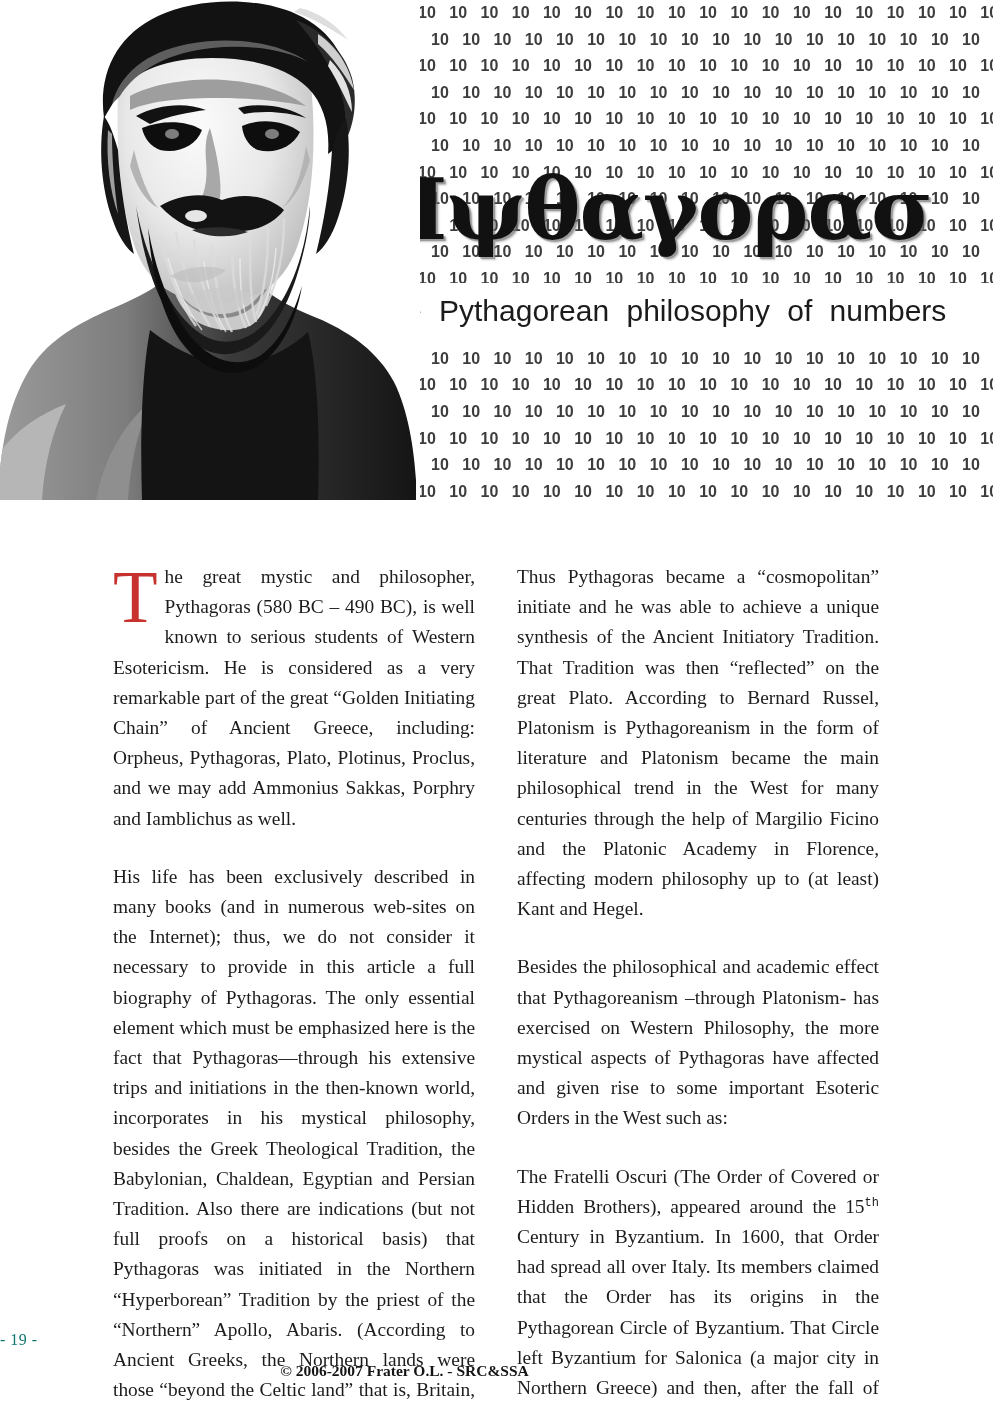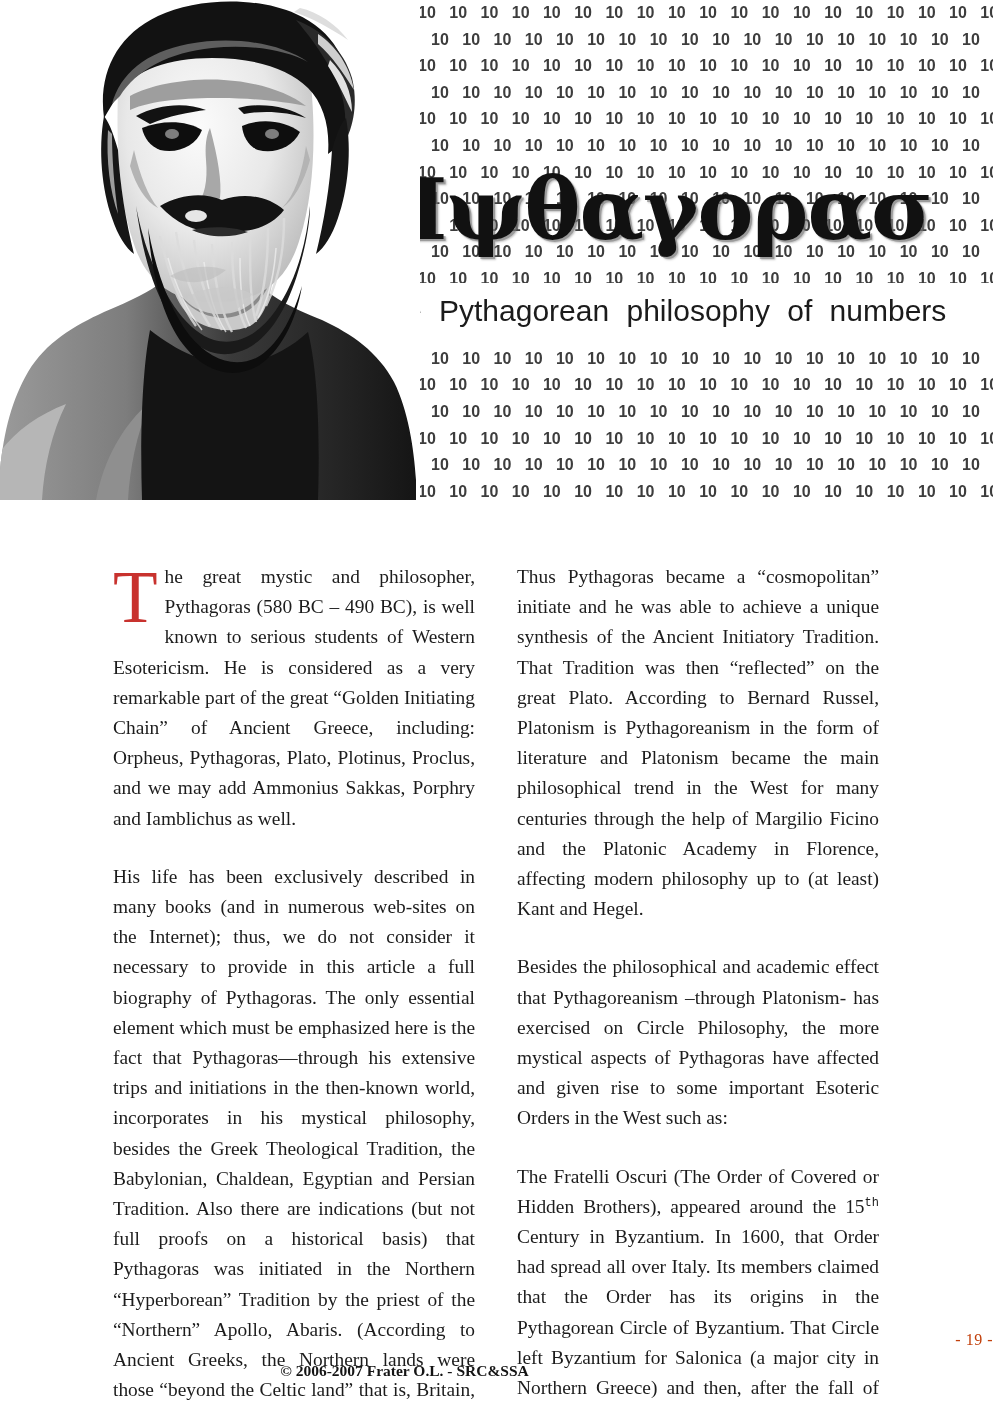--- a/index.html
+++ b/index.html
@@ -142,23 +142,23 @@
 
   .uline { text-underline-offset: 2px; }
   sup { font-size: 0.62em; vertical-align: super; line-height: 0; font-family: Liberation Mono, monospace; }
 
   
   .page-number {
     position: absolute;
     left: 0;
     top: 1331px;
     width: 993px;
-    text-align: right;
+    text-align: left;
     font-size: 16px;
-    color: #c2410c;
+    color: #0f766e;
     letter-spacing: 0.5px;
   }
   .copyright {
     position: absolute;
     left: 0;
     top: 1362px;
     width: 809px;
     text-align: center;
     font-size: 15.5px;
     font-weight: 700;
@@ -316,19 +316,19 @@
 
   <div class="col col-left">
     <p class="dropcap-para">
       <span class="dropcap">T</span><span>he great mystic and philosopher, Pythagoras (580 BC – 490 BC), is well known to serious students of Western Esotericism.  He is considered as a very remarkable part of the great “Golden Initiating Chain” of Ancient Greece, including: Orpheus, Pythagoras, Plato, Plotinus, Proclus, and we may add Ammonius Sakkas, Porphry and Iamblichus as well.</span>
     </p>
     <p>His life has been exclusively described in many books (and in numerous web-sites on the Internet); thus, we do not consider it necessary to provide in this article a full biography of Pythagoras.  The only essential element which must be emphasized here is the fact that Pythagoras—through his extensive trips and initiations in the then-known world, incorporates in his mystical philosophy, besides the Greek Theological Tradition, the Babylonian, Chaldean, Egyptian and Persian Tradition.  Also there are indications (but not full proofs on a historical basis) that Pythagoras was initiated in the Northern “Hyperborean” Tradition by the priest of the “Northern” Apollo, Abaris. (According to Ancient Greeks, the Northern lands were those “beyond the Celtic land” that is, Britain, Germany, Iceland and Scandinavian nations).</p>
   </div>
 
   <div class="col col-right">
     <p>Thus Pythagoras became a “cosmopolitan” initiate and he was able to achieve a unique synthesis of the Ancient Initiatory Tradition. That Tradition was then “reflected” on the great Plato.  According to Bernard Russel, Platonism is Pythagoreanism in the form of literature and Platonism became the main philosophical trend in the West for many centuries through the help of Margilio Ficino and the Platonic Academy in Florence, affecting modern philosophy up to (at least) Kant and Hegel.</p>
-    <p>Besides the philosophical and academic effect that Pythagoreanism –through Platonism- has exercised on Circle Philosophy, the more mystical aspects of Pythagoras have affected and given rise to some important Esoteric Orders in the West such as:</p>
+    <p>Besides the philosophical and academic effect that Pythagoreanism –through Platonism- has exercised on Western Philosophy, the more mystical aspects of Pythagoras have affected and given rise to some important Esoteric Orders in the West such as:</p>
     <p><span class="uline">The Fratelli Oscuri</span><span> (The Order of Covered or Hidden Brothers), appeared around the 15</span><sup>th</sup><span> Century in Byzantium.  In 1600, that Order had spread all over Italy.  Its members claimed that the Order has its origins in the Pythagorean Circle of Byzantium.  That Circle left Byzantium for Salonica (a major city in Northern Greece) and then, after the fall of Salonica to the Turks (1430) left for Italy.</span></p>
   </div>
 </div>
 
 <div class="page-number">- 19 -</div>
 <div class="copyright">© 2006-2007 Frater O.L. - SRC&amp;SSA</div>
 
 </body></html>

